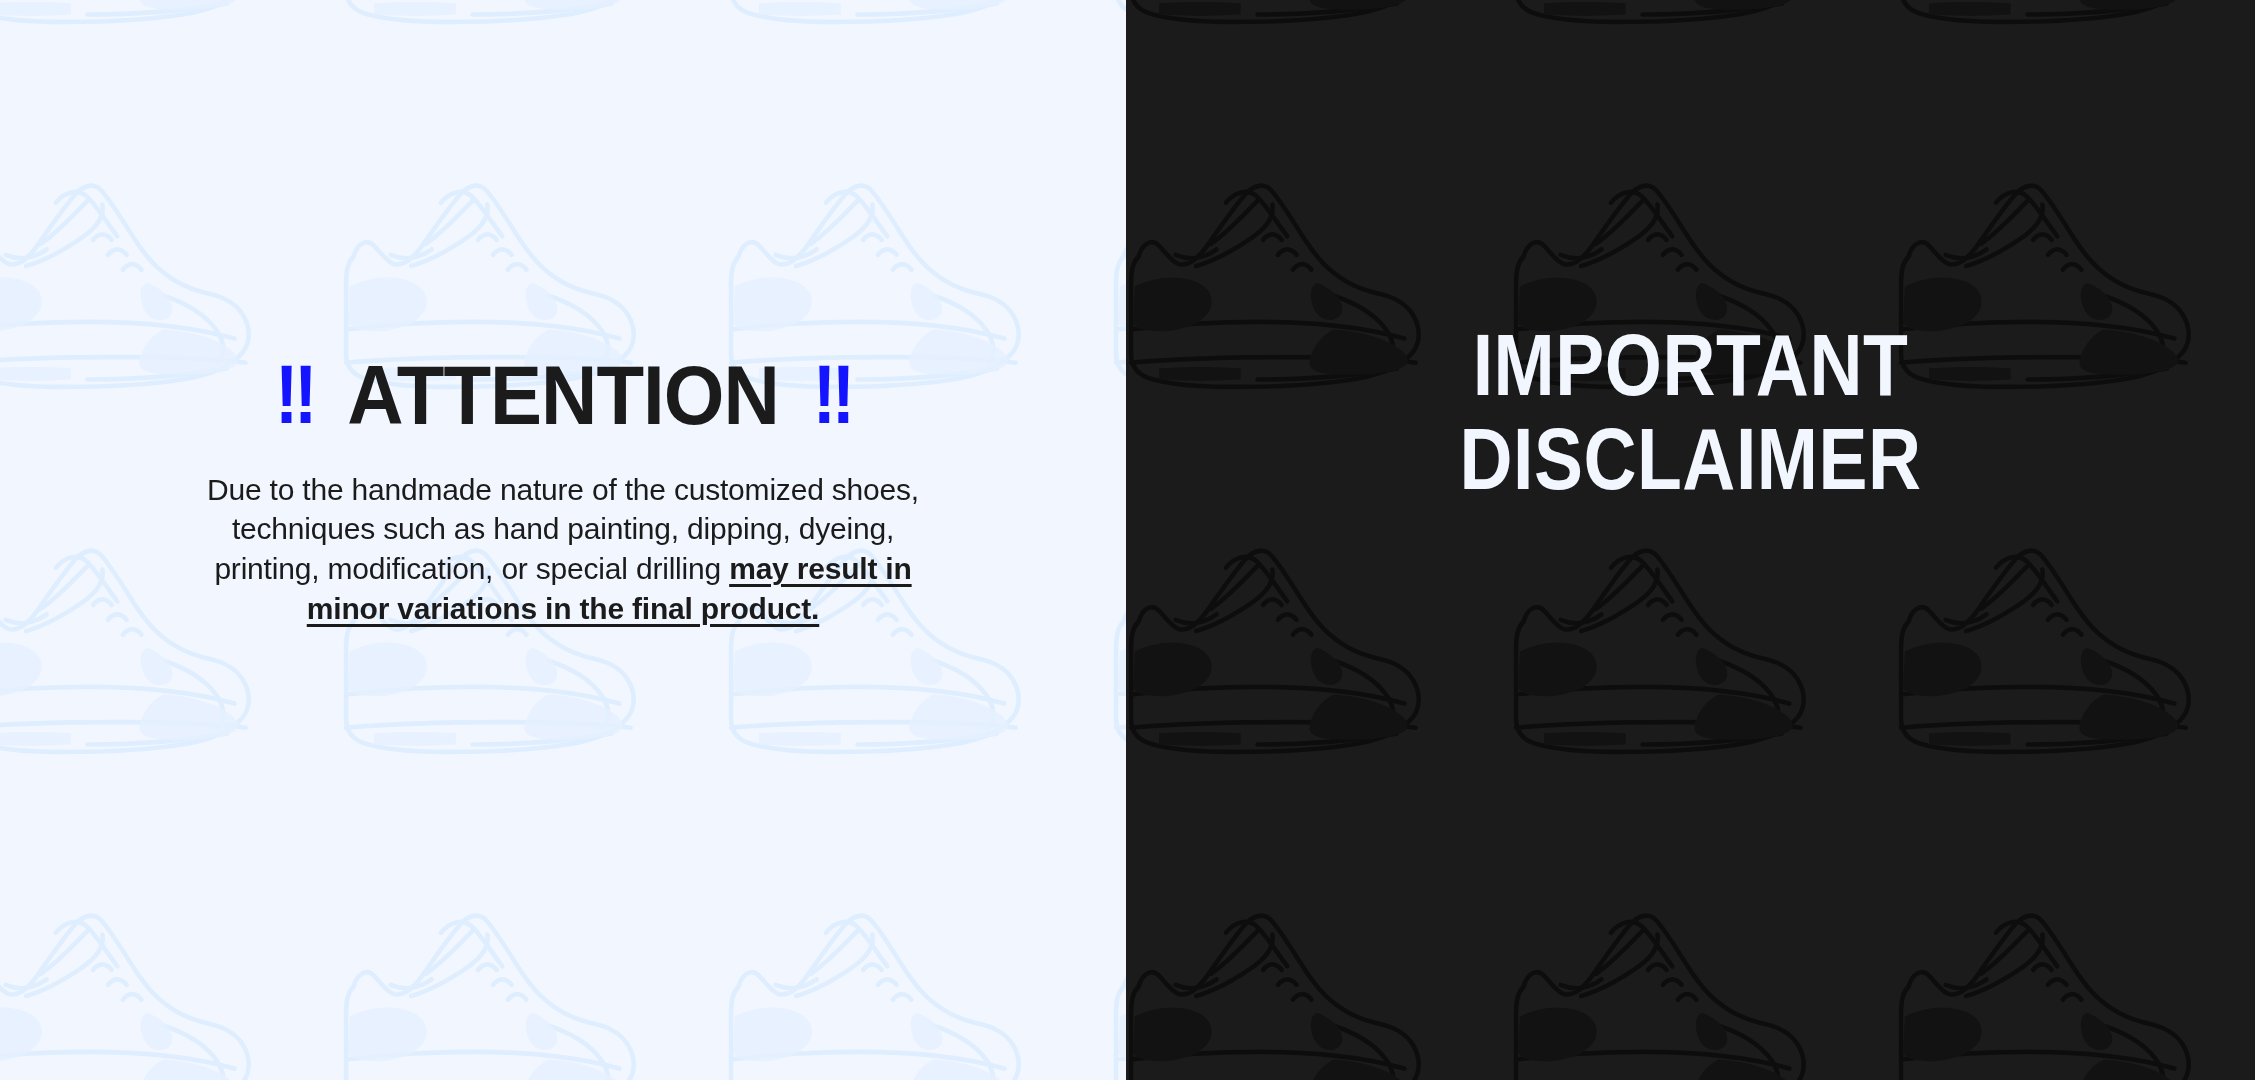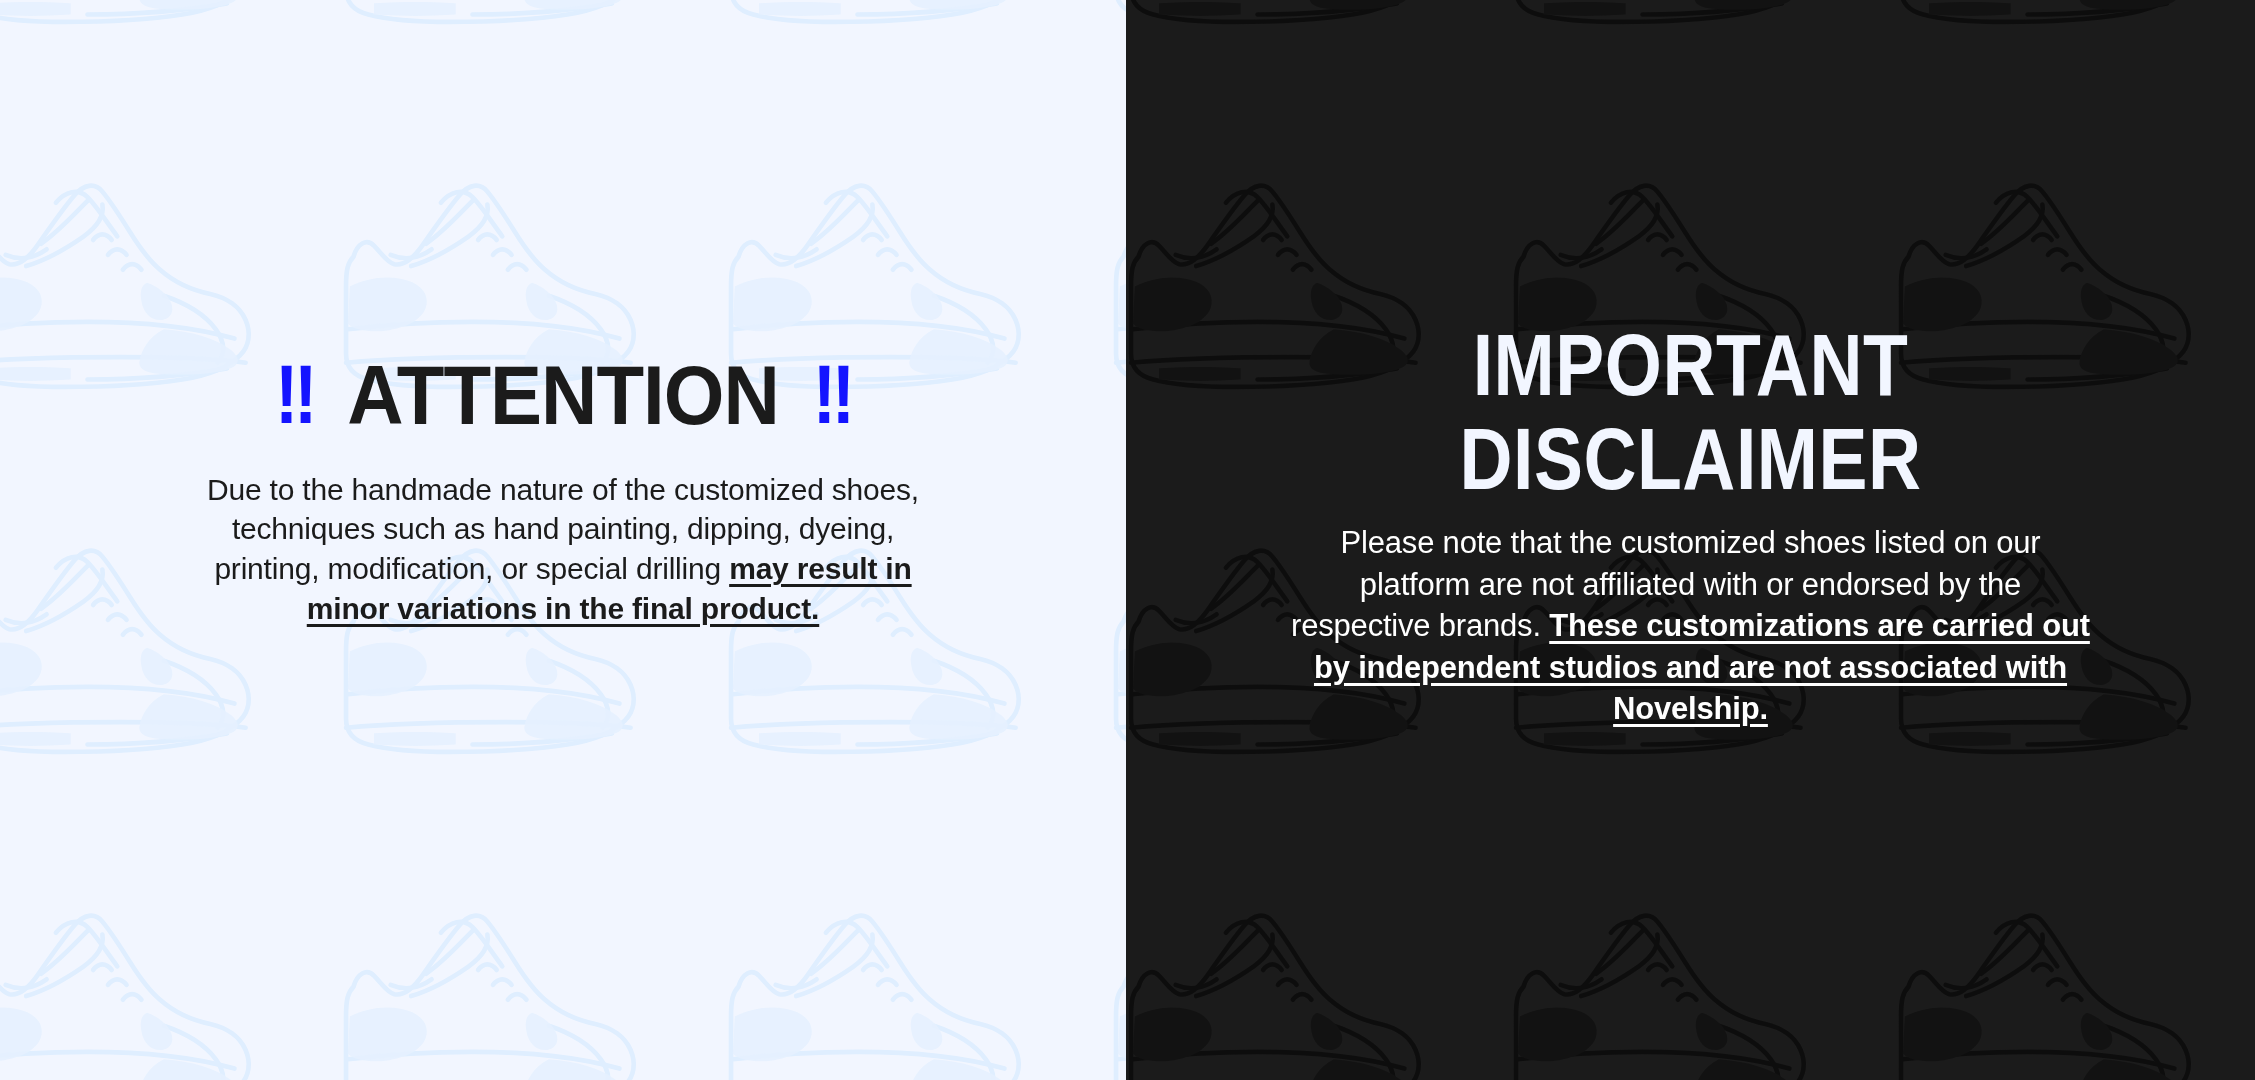--- a/index.html
+++ b/index.html
@@ -226,19 +226,16 @@
         <rect x="0" y="0" width="1129" height="1080" fill="url(#shoeDark)"></rect>
       </svg>
     </div>
 
     <div class="content right-content">
       <h1 class="heading-disclaimer">
         <span class="hl">IMPORTANT</span>
         <span class="hl">DISCLAIMER</span>
       </h1>
 
-      <p class="body-dark">
-        <span>Please note that the customized shoes listed on our platform are not affiliated with or endorsed by the respective brands. </span><span class="em">These customizations are carried out by independent studios and are not associated with Novelship.</span>
-      </p>
     </div>
   </section>
 
 </div>
 
 </body></html>

